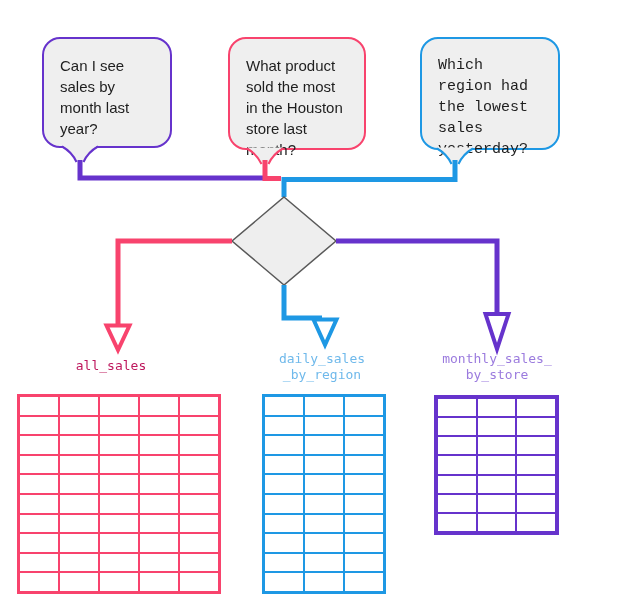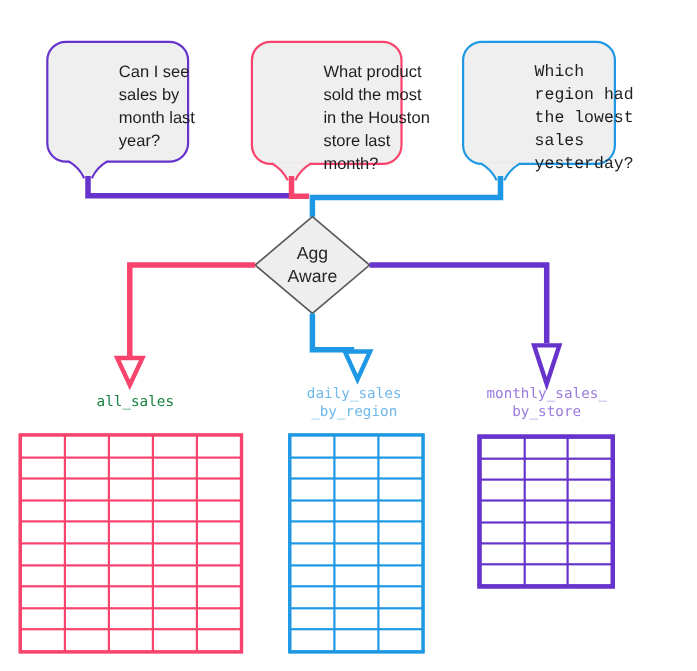--- a/index.html
+++ b/index.html
@@ -3,21 +3,21 @@
 <meta charset="utf-8">
 <style>
   html,body{margin:0;padding:0;background:#ffffff;}
   .canvas{
     position:relative;width:634px;height:610px;background:#ffffff;overflow:hidden;
     font-family:"Liberation Sans",sans-serif;
   }
   
   .bubble{
     position:absolute;box-sizing:border-box;background:#efefef;
-    border:2px solid #000;border-radius:18px;padding-left:48px;
+    border:2px solid #000;border-radius:18px;
   }
   .bubble p{
     margin:0;padding:16px 0 0 16px;font-size:15px;line-height:21px;color:#1e1e1e;
   }
   .b1{left:42px;top:37px;width:130px;height:111px;border-color:#6633cc;}
   .b1 p{width:92px;}
   .b2{left:228px;top:37px;width:138px;height:113px;border-color:#f8436d;}
   .b2 p{width:104px;}
   .b3{left:420px;top:37px;width:140px;height:113px;border-color:#1e98e4;font-family:Liberation Mono, monospace;}
   .b3 p{width:106px;}
@@ -27,21 +27,21 @@
   .diamond-label{
     position:absolute;left:224px;top:220px;width:120px;text-align:center;
     font-size:16px;line-height:21px;color:#262626;white-space:pre-line;
   }
   
   .tbl-label{
     position:absolute;width:170px;text-align:center;
     font-family:"DejaVu Sans Mono","Liberation Mono",monospace;
     font-size:13px;line-height:16px;white-space:pre-line;
   }
-  .l1{left:38px;top:358px;color:#15803d;}
+  .l1{left:26px;top:358px;color:#be185d;}
   .l2{left:237px;top:351px;color:#6fb9eb;}
   .l3{left:412px;top:351px;color:#9b7bde;}
   
   .dbtable{
     position:absolute;box-sizing:border-box;display:grid;gap:2px;
   }
   .dbtable .cell{background:#ffffff;}
   .t1{left:17px;top:394px;width:204px;height:200px;background:#f8436d;border:3px solid #f8436d;}
   .t2{left:262px;top:394px;width:124px;height:200px;background:#1e98e4;border:3px solid #1e98e4;}
   .t3{left:434px;top:395px;width:125px;height:140px;background:#6633cc;border:4px solid #6633cc;}
@@ -88,22 +88,20 @@
     <path d="M 232 241 L 118 241 L 118 324" fill="none" stroke="#f8436d" stroke-width="5"></path>
     <path d="M 106.5 325.5 L 129.5 325.5 L 118 350 Z" fill="#ffffff" stroke="#f8436d" stroke-width="4"></path>
 
     <path d="M 284 285 L 284 318 L 322 318" fill="none" stroke="#1e98e4" stroke-width="5"></path>
     <path d="M 313.5 319.5 L 336.5 319.5 L 325 345 Z" fill="#ffffff" stroke="#1e98e4" stroke-width="4"></path>
 
     <path d="M 336 241 L 497 241 L 497 312" fill="none" stroke="#6633cc" stroke-width="5"></path>
     <path d="M 485.5 314 L 508.5 314 L 497 349 Z" fill="#ffffff" stroke="#6633cc" stroke-width="4"></path>
   </svg>
 
-  <div class="diamond-label">Agg
-Aware</div>
 
   <div class="tbl-label l1">all_sales</div>
   <div class="tbl-label l2">daily_sales
 _by_region</div>
   <div class="tbl-label l3">monthly_sales_
 by_store</div>
 
   <div class="dbtable t1" style="grid-template-columns: repeat(5, 1fr); grid-template-rows: repeat(10, 1fr);">
       <div class="cell"></div>
       <div class="cell"></div>

